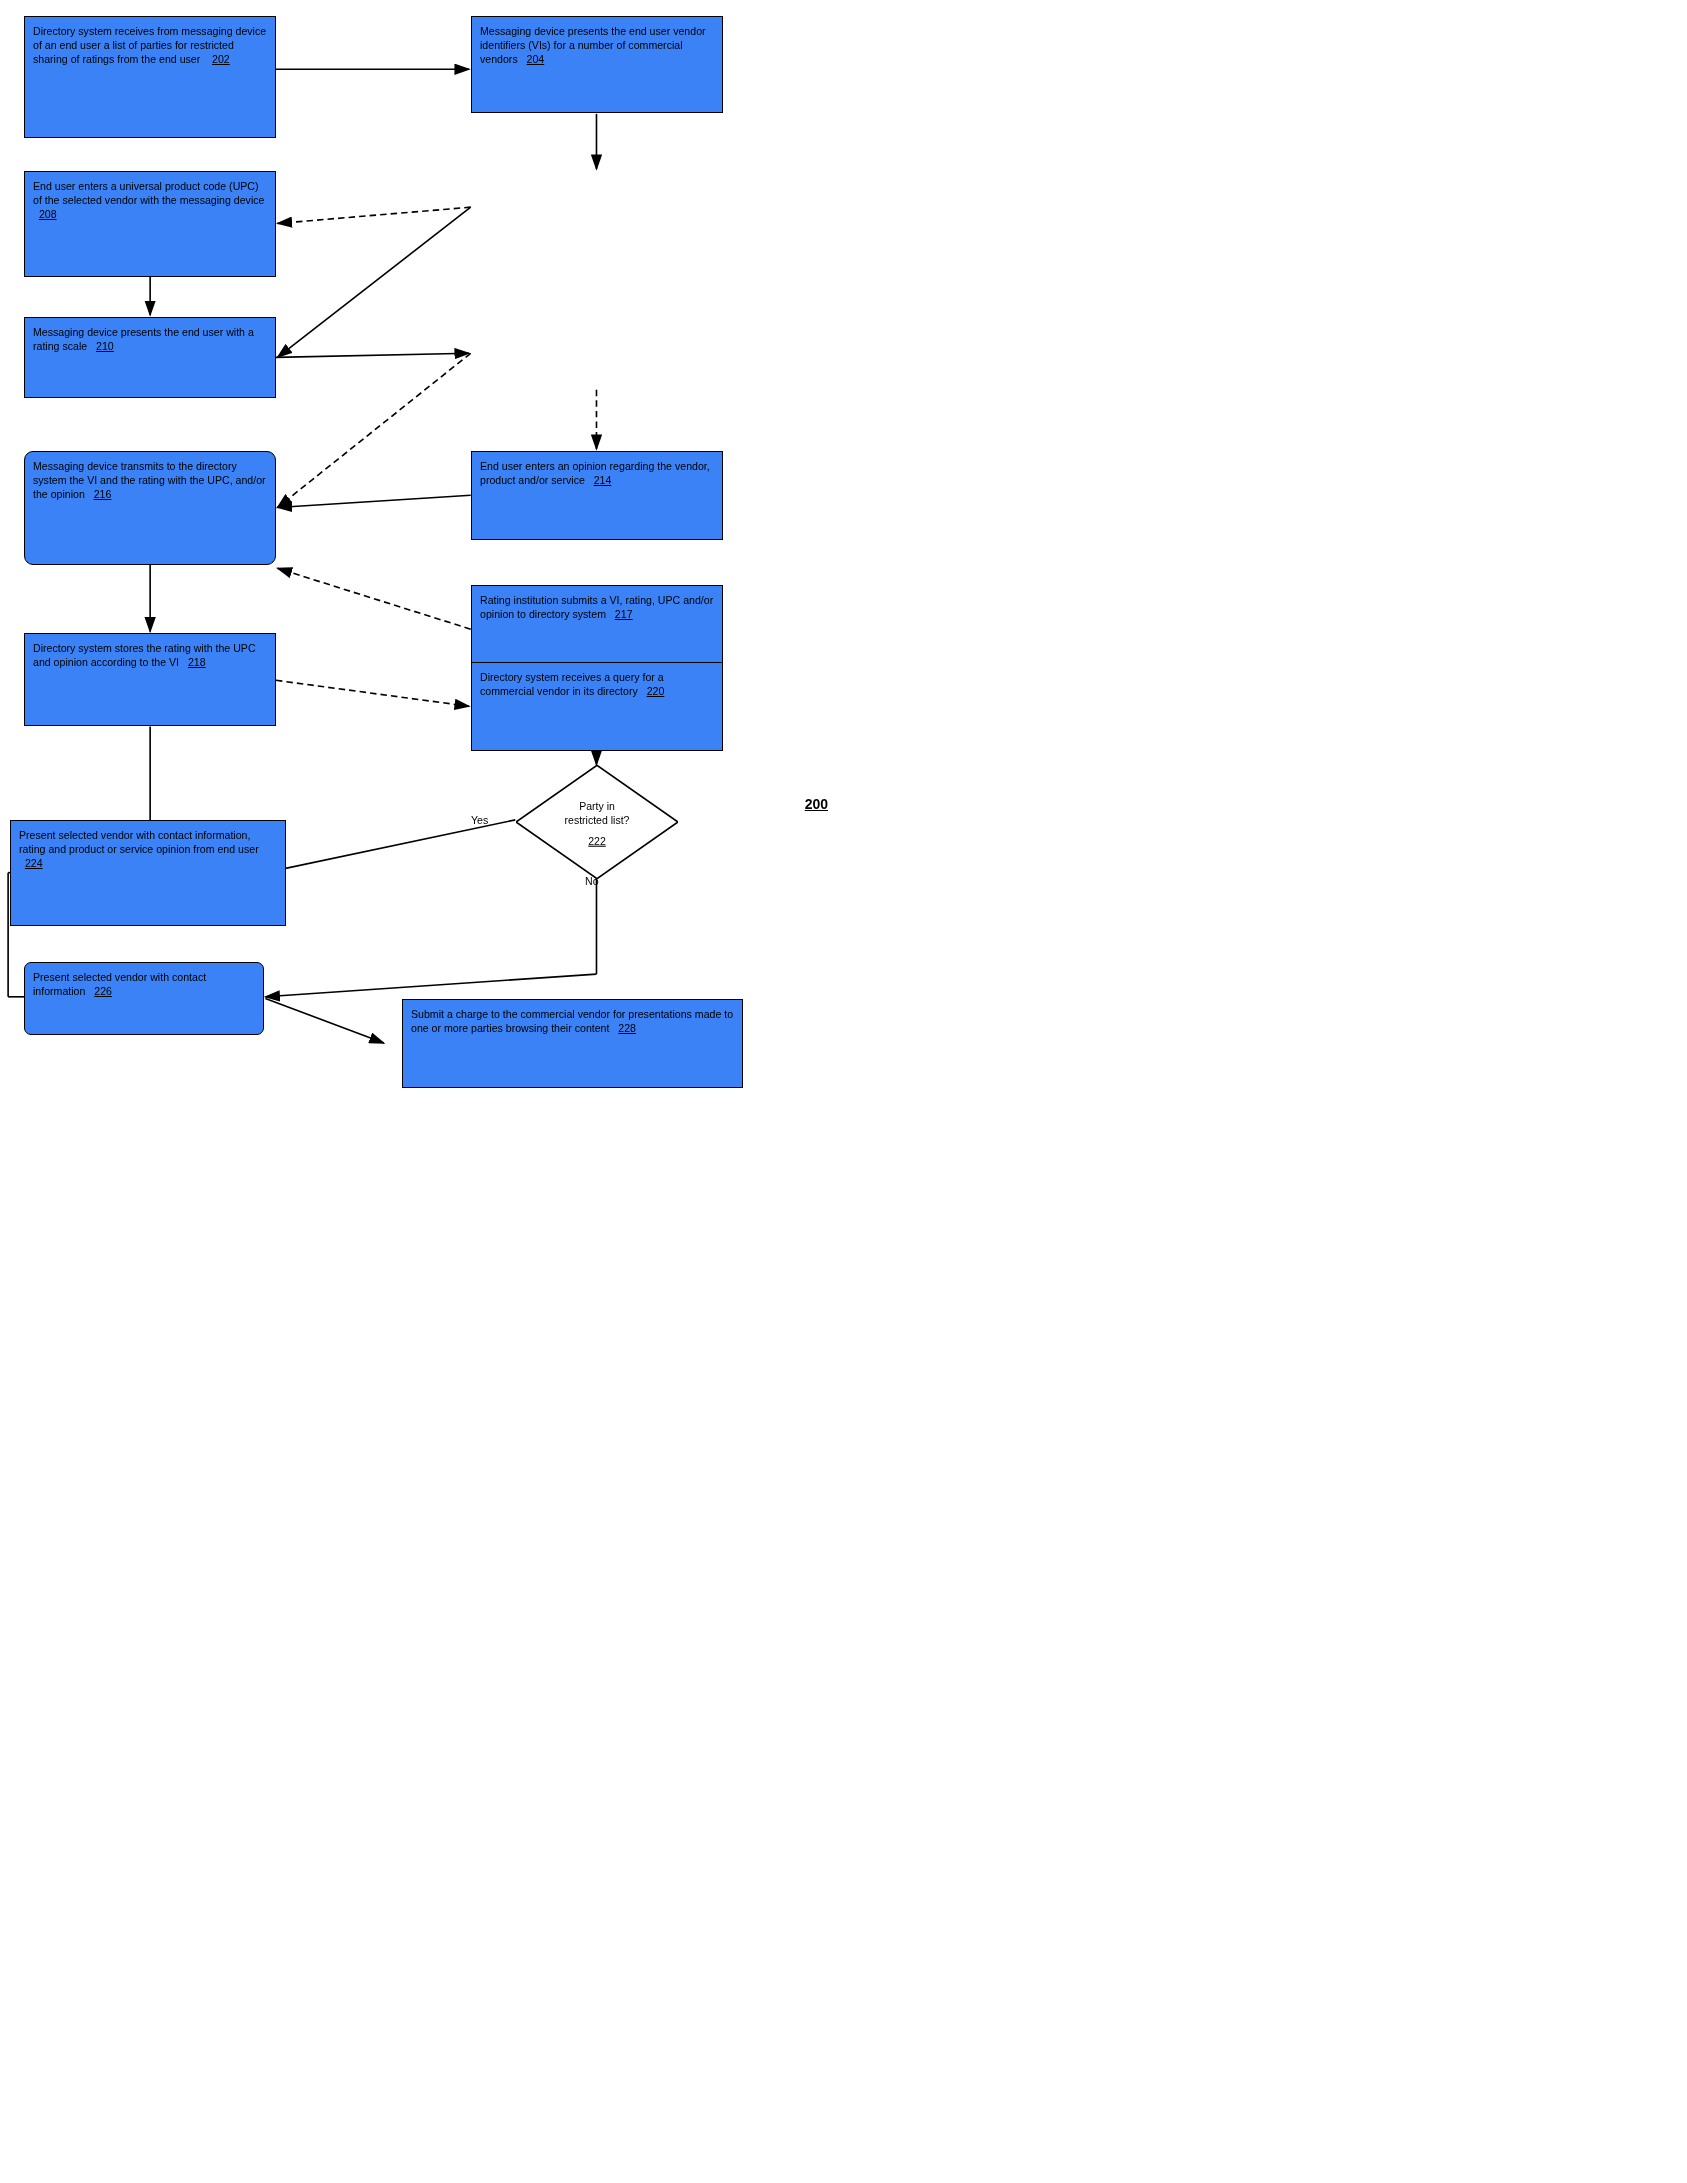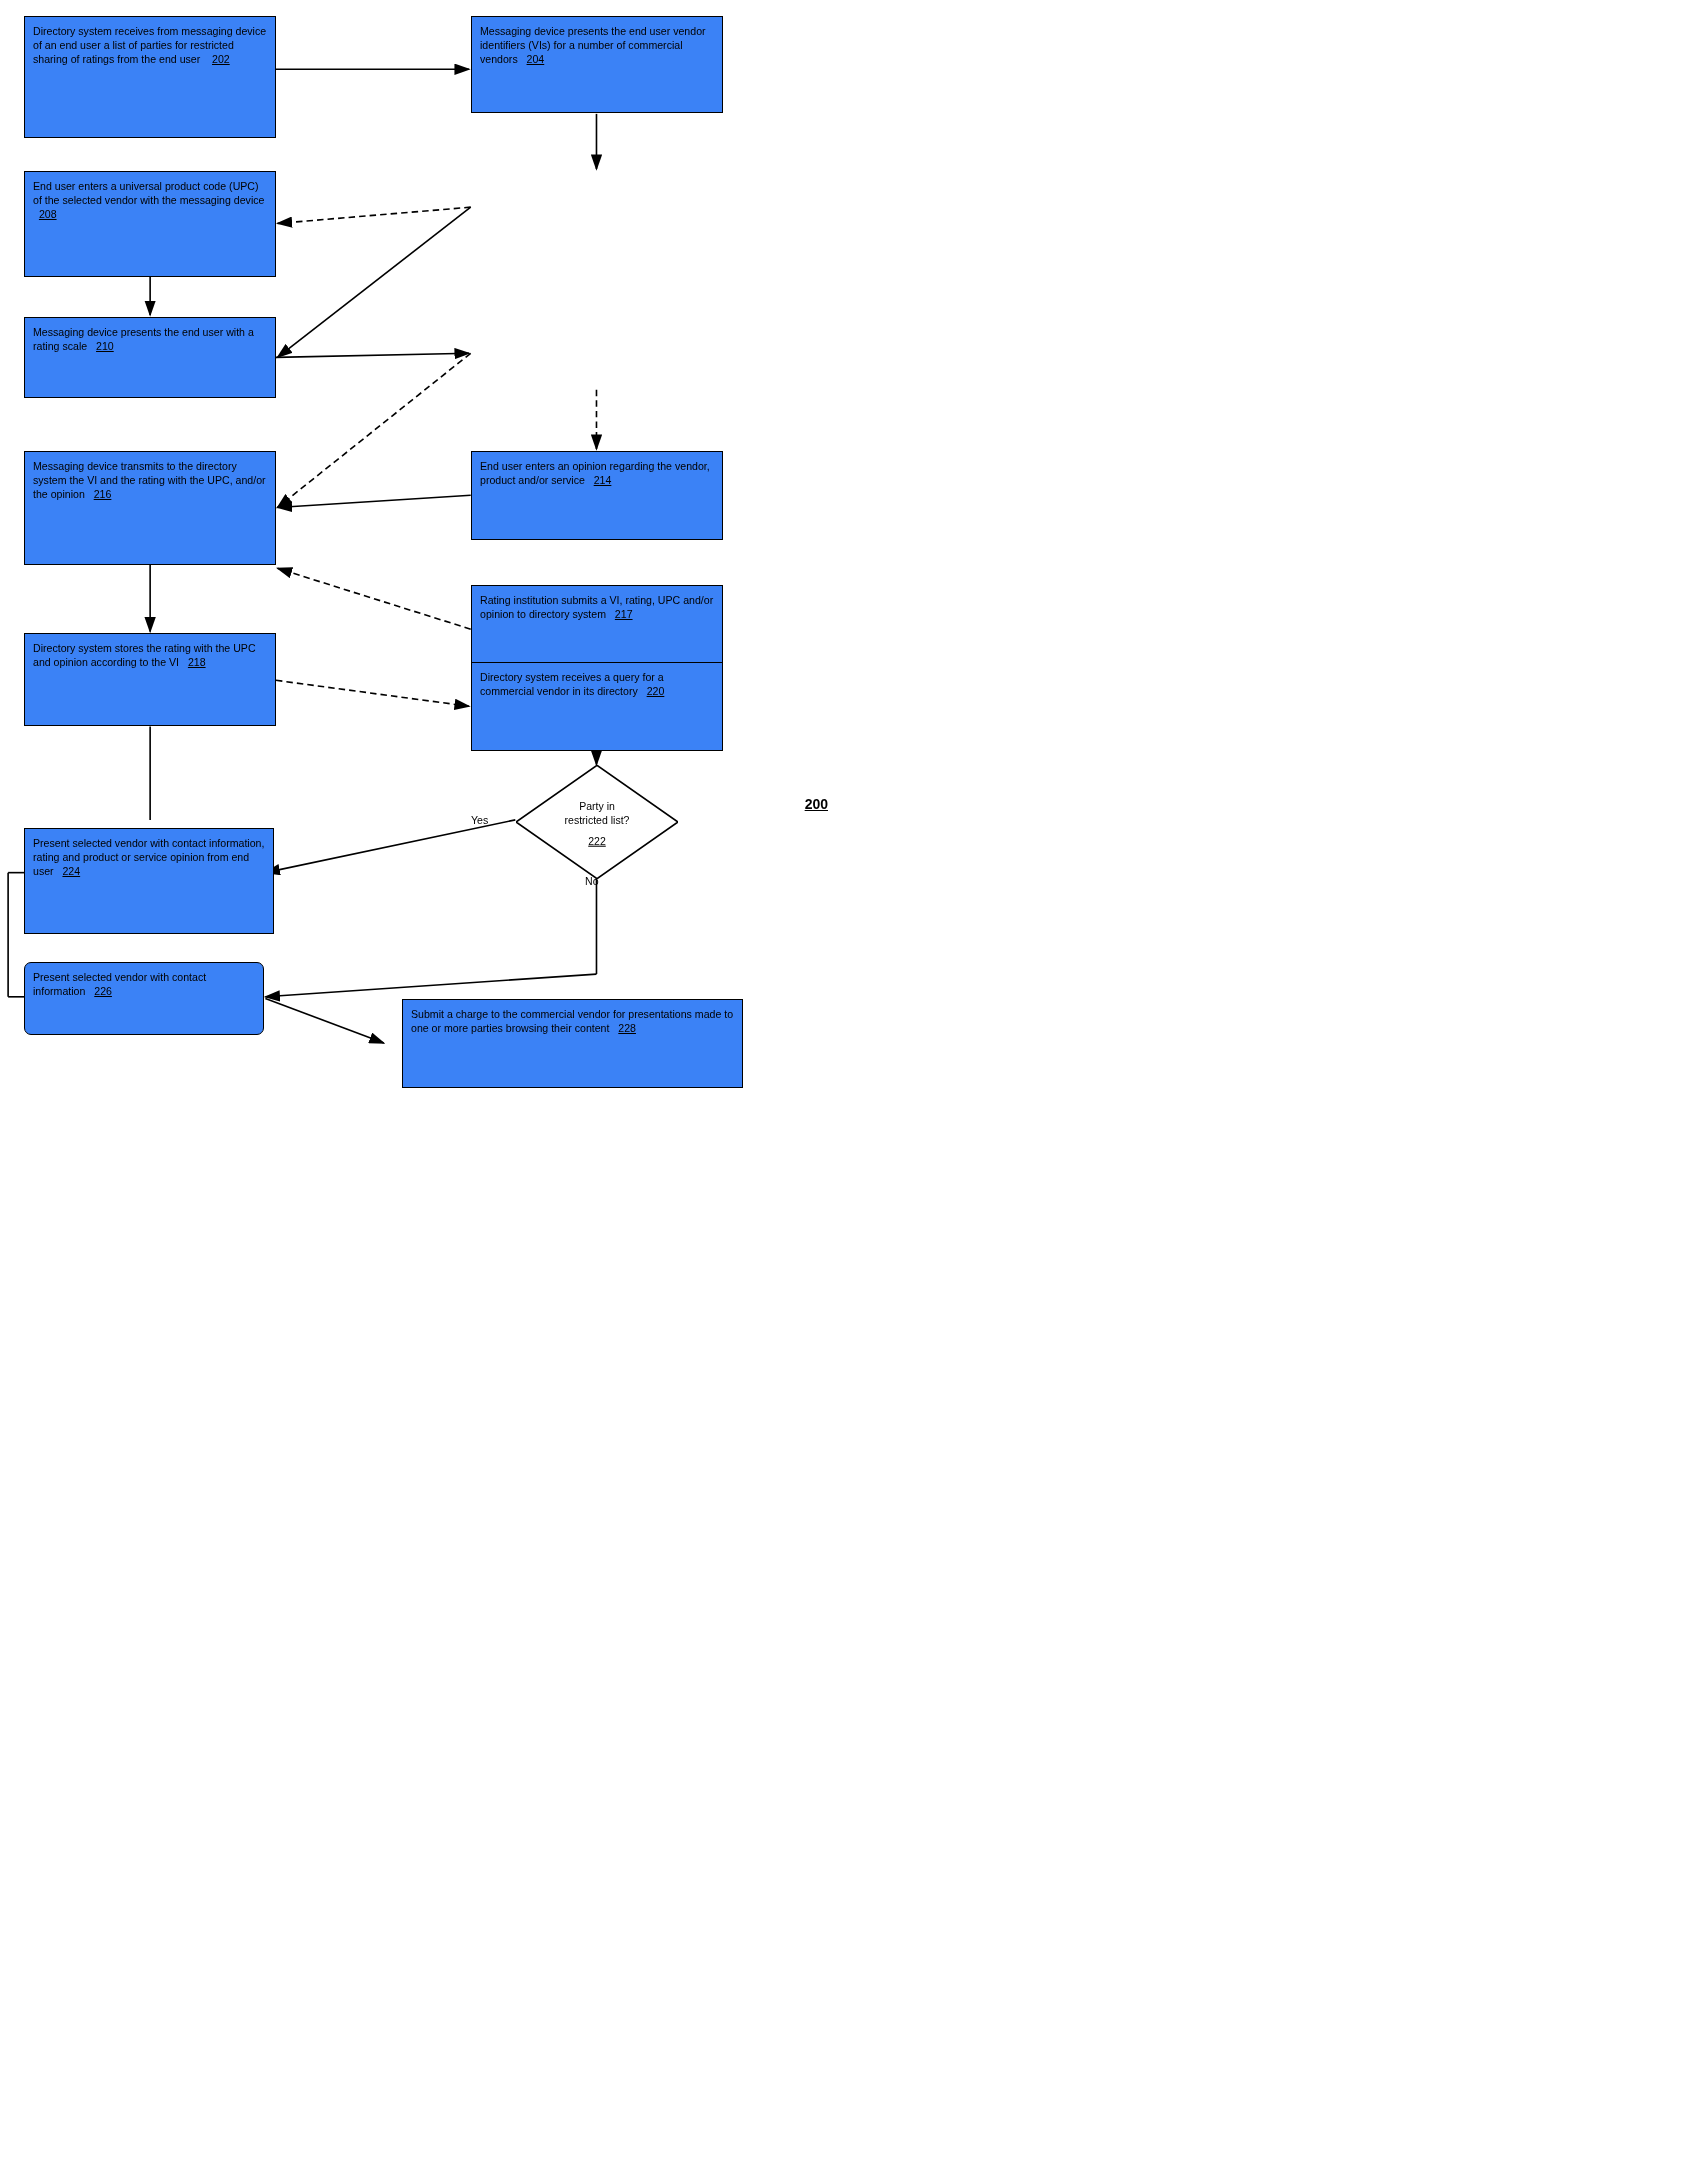--- a/index.html
+++ b/index.html
@@ -115,21 +115,21 @@
     &nbsp;&nbsp;<span class="ref">208</span>
   </div>
 
 
   <div class="box" style="left:24px; top:317px; width:252px; min-height:81px;">
     <span>Messaging device presents the end user with a rating scale</span>
     &nbsp;&nbsp;<span class="ref">210</span>
   </div>
 
 
-  <div class="box" style="left:24px; top:451px; width:252px; min-height:114px;">
+  <div class="box" style="left:24px; top:451px; width:252px; min-height:114px;border-radius:9px;">
     <span>Messaging device transmits to the directory system the VI and the rating with the UPC, and/or the opinion</span>
     &nbsp;&nbsp;<span class="ref">216</span>
   </div>
 
   <div class="box" style="left:471px; top:451px; width:252px; min-height:89px;">
     <span>End user enters an opinion regarding the vendor, product and/or service</span>
     &nbsp;&nbsp;<span class="ref">214</span>
   </div>
 
   <div class="box" style="left:471px; top:585px; width:252px; min-height:89px;">
@@ -153,21 +153,21 @@
       <text x="100" y="55" text-anchor="middle" font-family="Arial" font-size="13">Party in</text>
       <text x="100" y="72" text-anchor="middle" font-family="Arial" font-size="13">restricted list?</text>
       <text x="100" y="98" text-anchor="middle" font-family="Arial" font-size="13" text-decoration="underline">222</text>
     </svg>
     
     <div style="position:absolute; left:-45px; top:49px; font-size:10.6px;">Yes</div>
     
     <div style="position:absolute; left:69px; top:110px; font-size:10.6px;">No</div>
   </div>
 
-  <div class="box" style="left:24px; top:820px; width:250px; min-height:106px;margin-top:8px;">
+  <div class="box" style="left:10px; top:820px; width:276px; min-height:106px;">
     <span>Present selected vendor with contact information, rating and product or service opinion from end user</span>
     &nbsp;&nbsp;<span class="ref">224</span>
   </div>
 
   <div class="box" style="left:24px; top:962px; width:240px; min-height:73px;border-radius:7px;">
     <span>Present selected vendor with contact information</span>
     &nbsp;&nbsp;<span class="ref">226</span>
   </div>
 
   <div class="box" style="left:402px; top:999px; width:341px; min-height:89px;">

